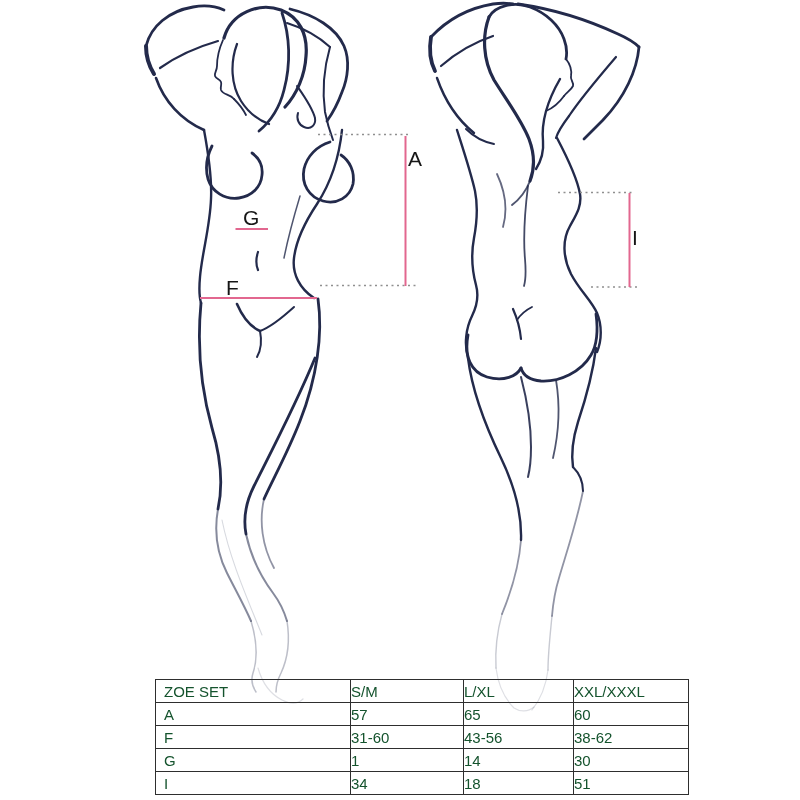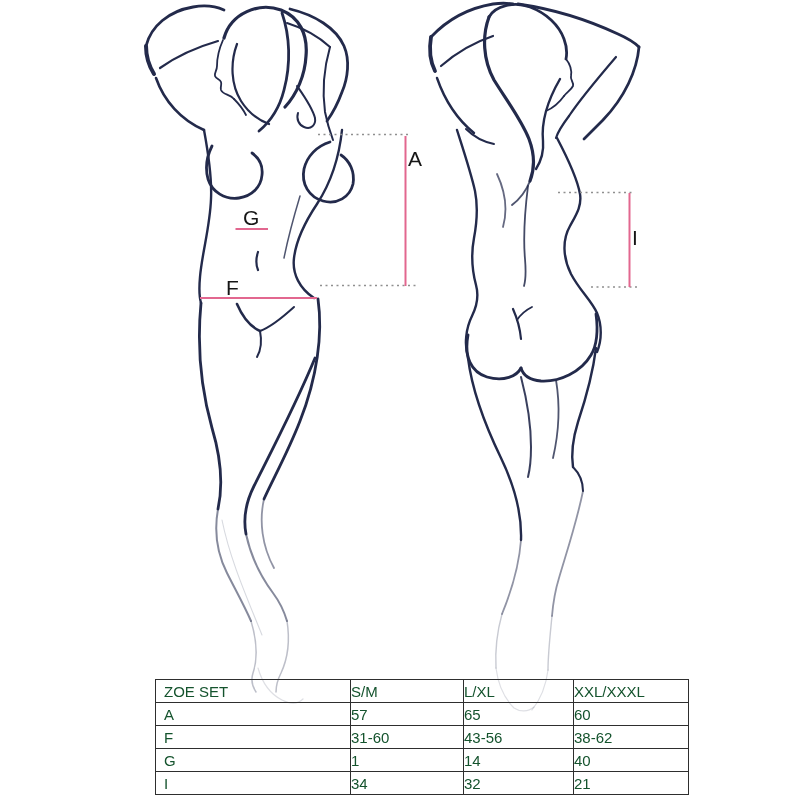--- a/index.html
+++ b/index.html
@@ -152,24 +152,24 @@
       <tr>
         <td class="rowhead">F</td>
         <td>31-60</td>
         <td>43-56</td>
         <td>38-62</td>
       </tr>
       <tr>
         <td class="rowhead">G</td>
         <td>1</td>
         <td>14</td>
-        <td>40</td>
+        <td>30</td>
       </tr>
       <tr>
         <td class="rowhead">I</td>
         <td>34</td>
-        <td>32</td>
-        <td>21</td>
+        <td>18</td>
+        <td>51</td>
       </tr>
     </tbody>
   </table>
 
 </div>
 
 </body></html>

